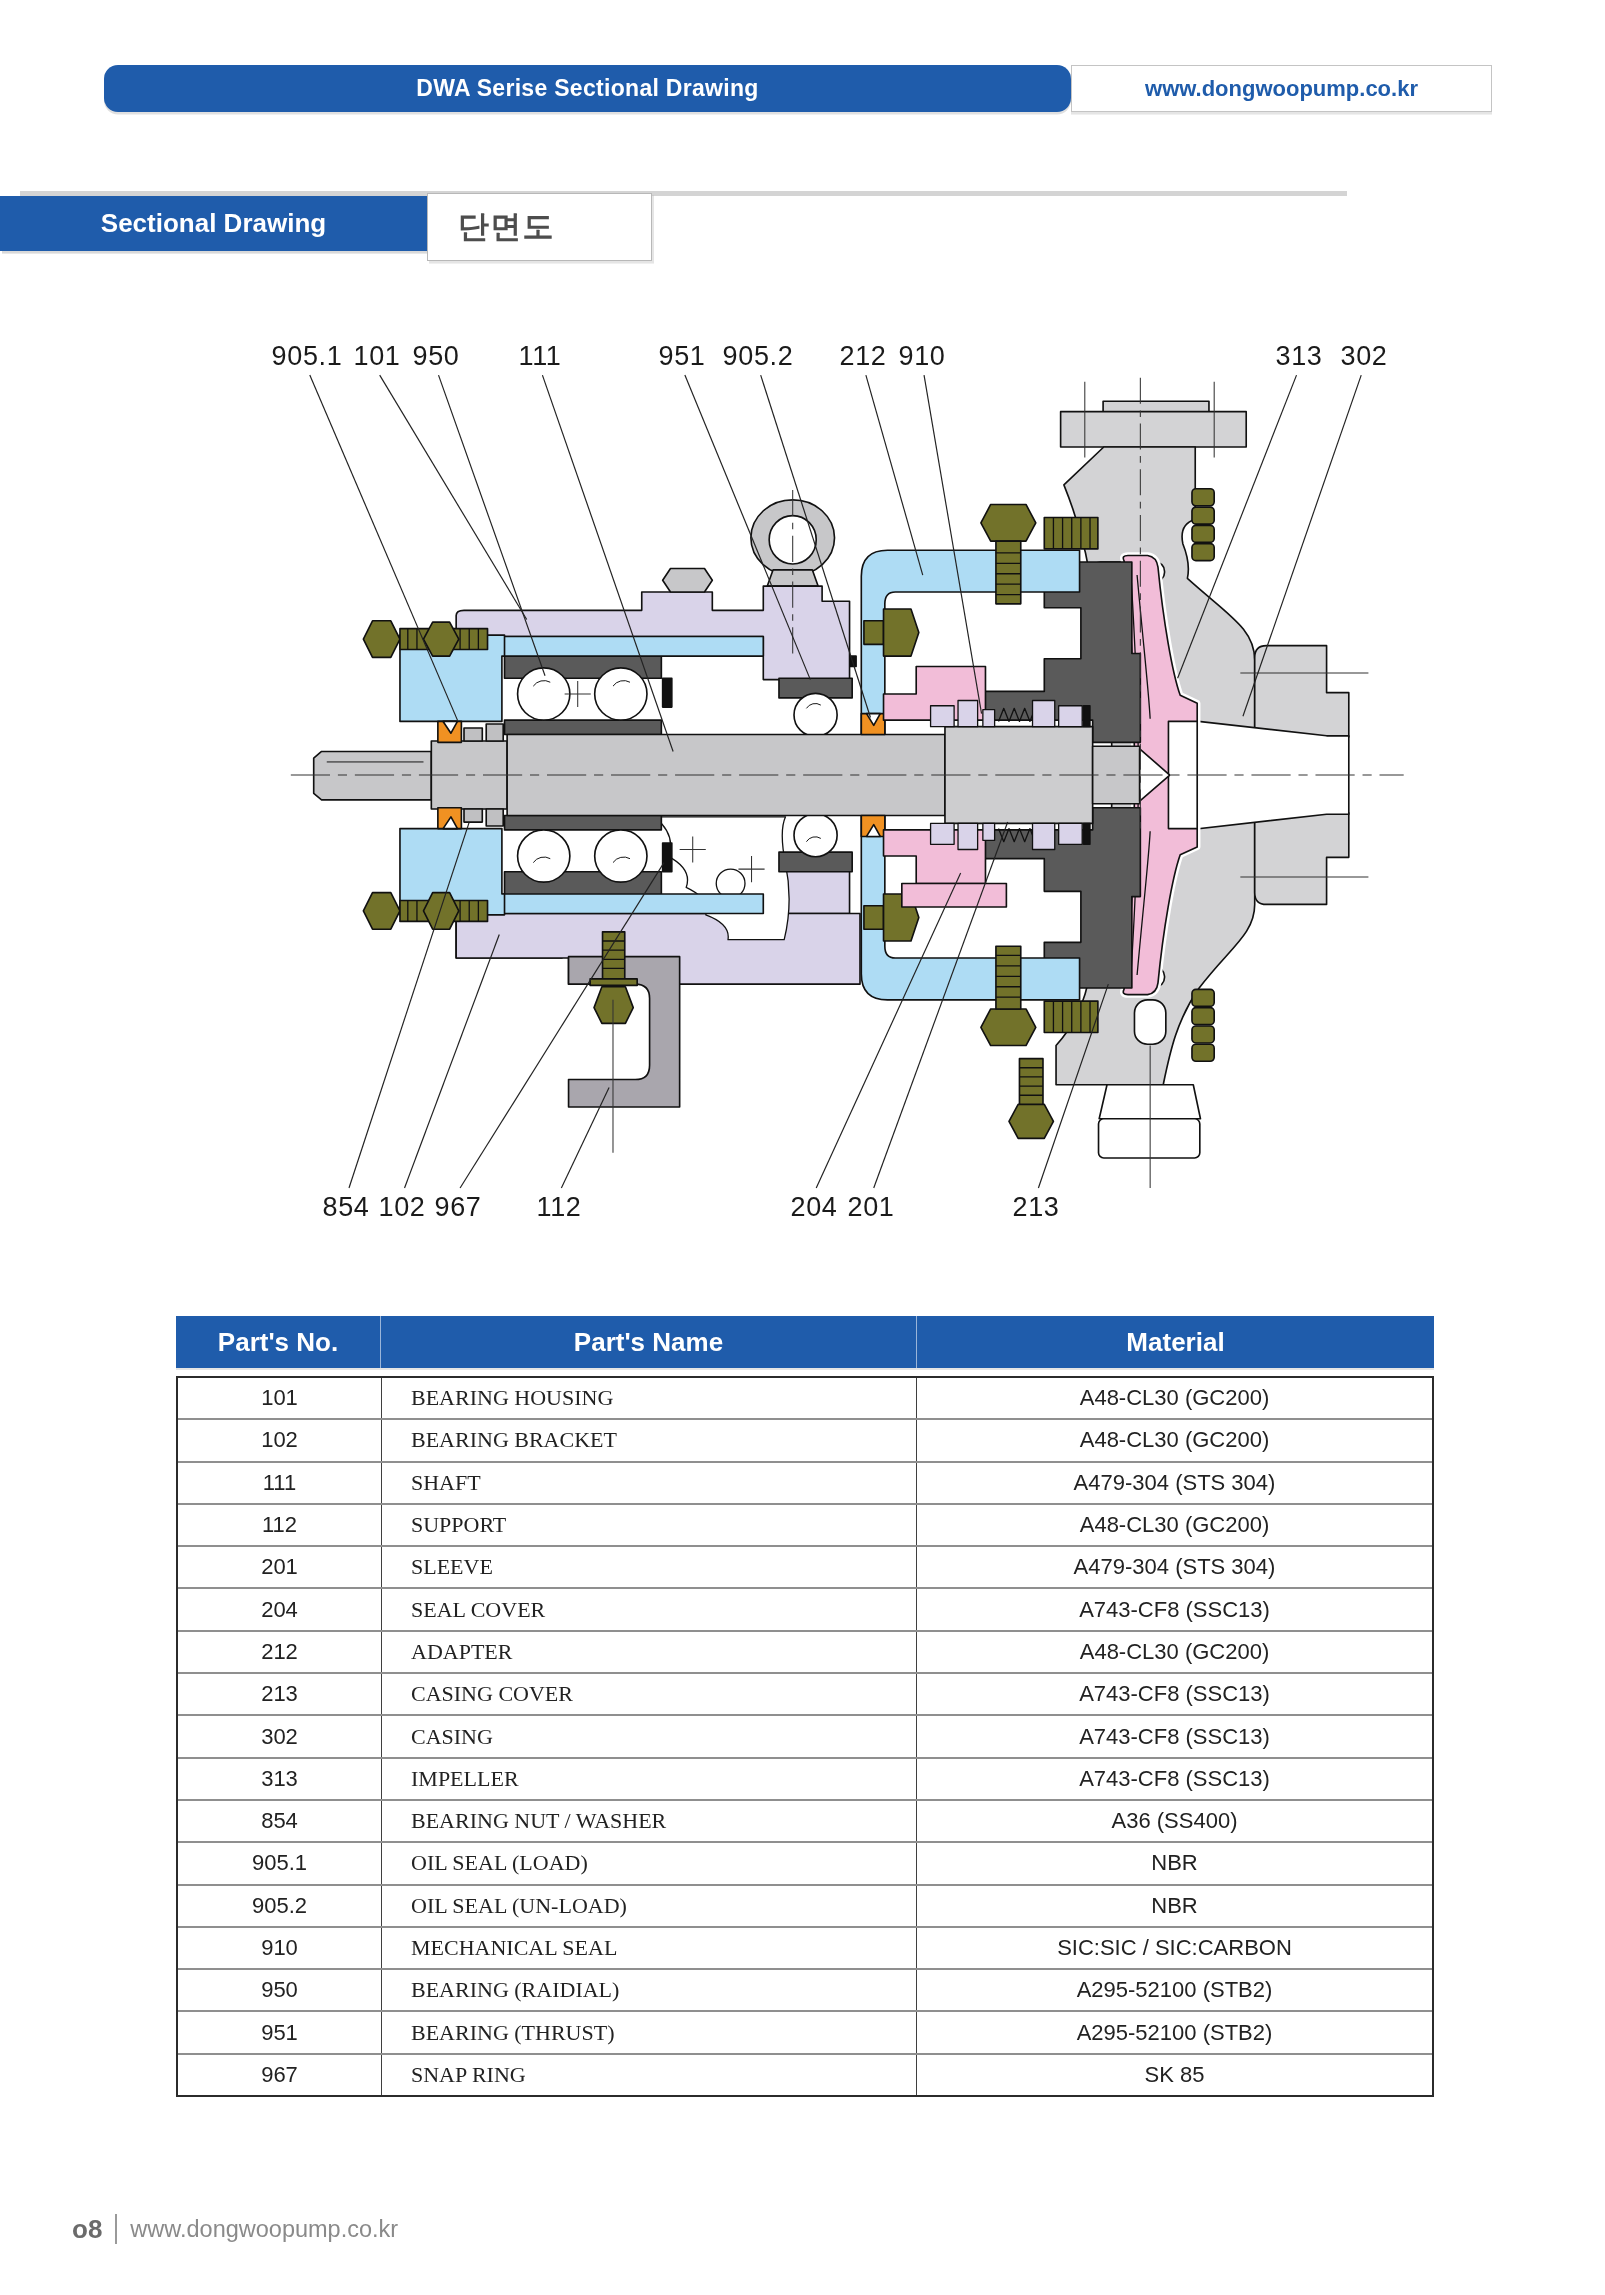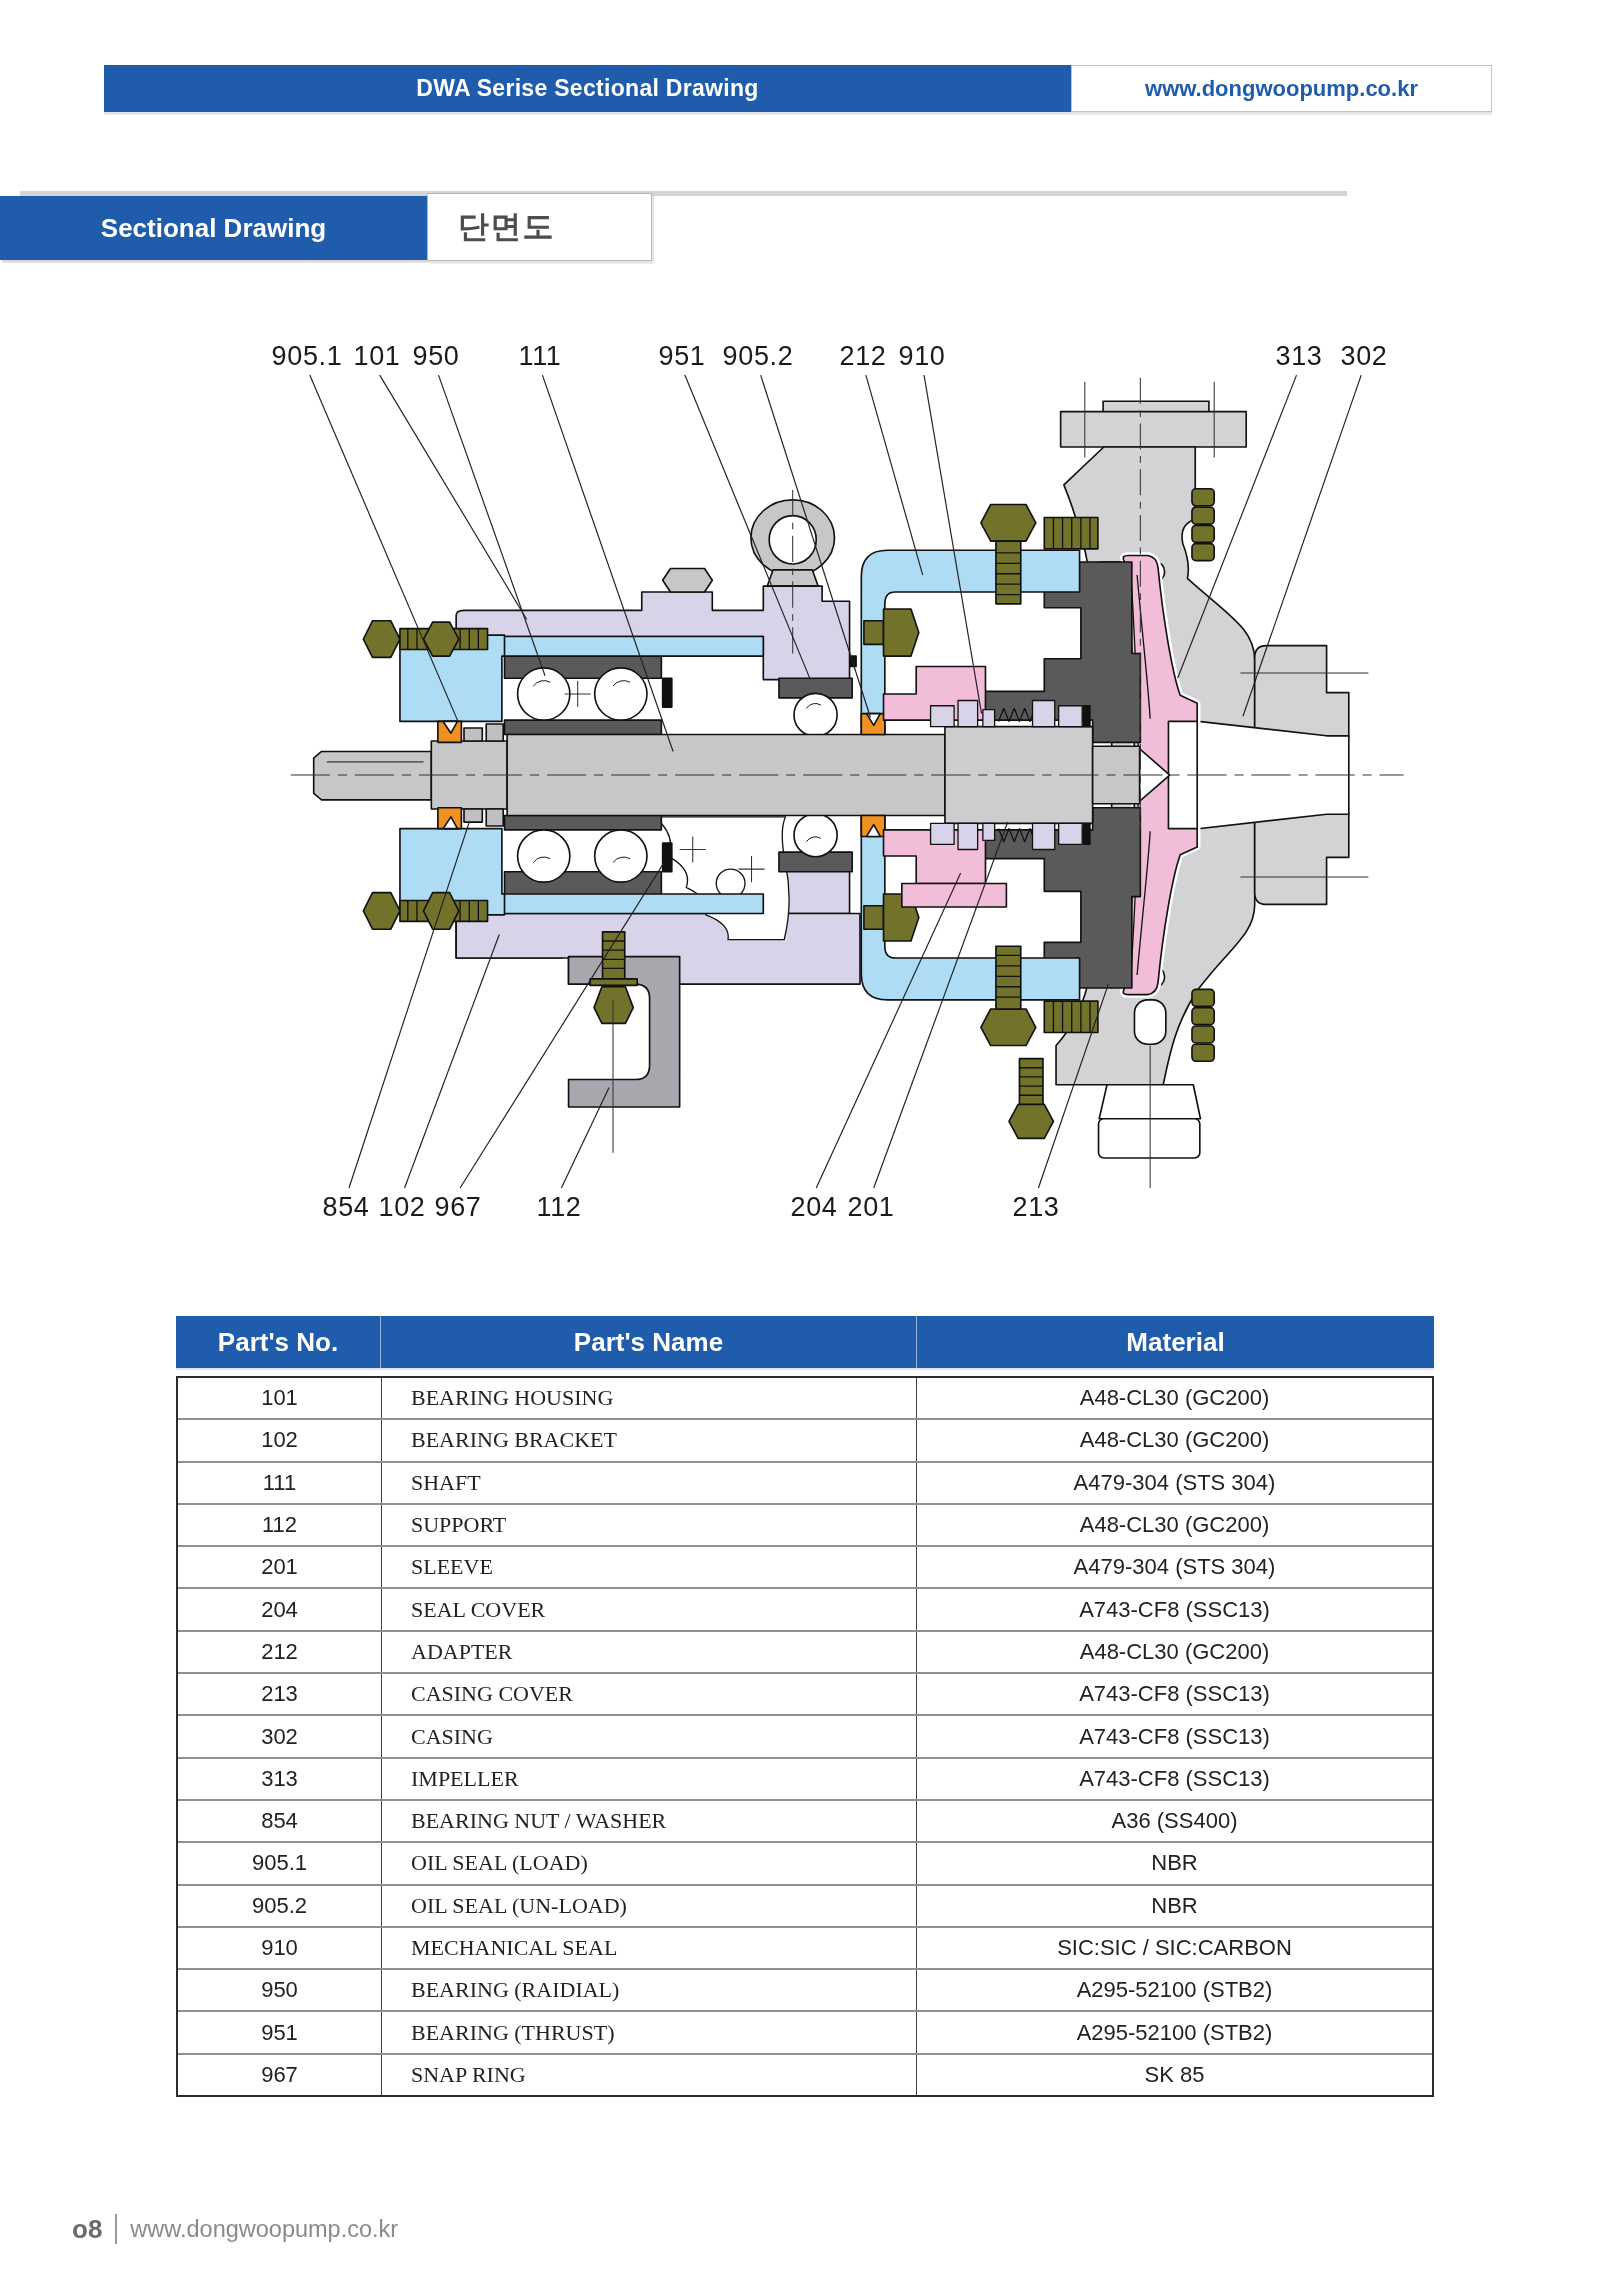--- a/index.html
+++ b/index.html
@@ -7,30 +7,30 @@
     --metal:#c7c7c9; --dark:#5a5a5a; --olive:#72722a; --orange:#f09122;
     --casing:#d3d3d5; --support:#a9a6ad;
   }
   *{margin:0;padding:0;box-sizing:border-box;}
   html,body{background:#e8e8e8;}
   body{font-family:"Liberation Sans",sans-serif;}
   .page{position:relative;width:1605px;height:2295px;background:#ffffff;overflow:hidden;}
 
   
   .hdr-bar{position:absolute;left:104px;top:65px;width:967px;height:47px;background:var(--blue);
-    display:flex;align-items:center;justify-content:center;box-shadow:0 2.6px 0 rgba(0,0,0,.12);}
+    display:flex;align-items:center;justify-content:center;box-shadow:0 2.6px 0 rgba(0,0,0,.12);border-radius:14px;}
   .hdr-bar span{color:#fff;font-size:23px;font-weight:bold;letter-spacing:0.3px;}
   .hdr-url{position:absolute;left:1071px;top:65px;width:421px;height:47px;background:#fff;
     border:1.3px solid #c4c4c4;display:flex;align-items:center;justify-content:center;
     box-shadow:0 2.6px 0 rgba(0,0,0,.10);}
   .hdr-url span{color:var(--blue);font-size:22px;font-weight:bold;}
 
   
   .sec-rule{position:absolute;left:19.6px;top:191px;width:1327px;height:5.2px;background:#d4d4d4;}
-  .sec-blue{position:absolute;left:0;top:196px;width:427px;height:64px;background:var(--blue);
+  .sec-blue{position:absolute;left:0;top:196px;width:427px;height:55px;background:var(--blue);
     display:flex;align-items:center;justify-content:center;box-shadow:2px 2.6px 0 rgba(0,0,0,.15);}
   .sec-blue span{color:#fff;font-size:26px;font-weight:bold;}
   .sec-ko{position:absolute;left:427px;top:193px;width:225px;height:68px;background:#fff;
     border:1.3px solid #b8b8b8;display:flex;align-items:center;box-shadow:2px 2.6px 0 rgba(0,0,0,.10);}
   .sec-ko span{color:#4d4d4d;font-size:31px;font-weight:bold;padding-left:30px;letter-spacing:1.3px;}
 
   
   .draw-layer{position:absolute;left:0;top:0;width:1605px;height:2295px;}
   .callout{position:absolute;transform:translateX(-50%);font-size:27px;color:#1a1a1a;
     letter-spacing:0.7px;white-space:nowrap;}

